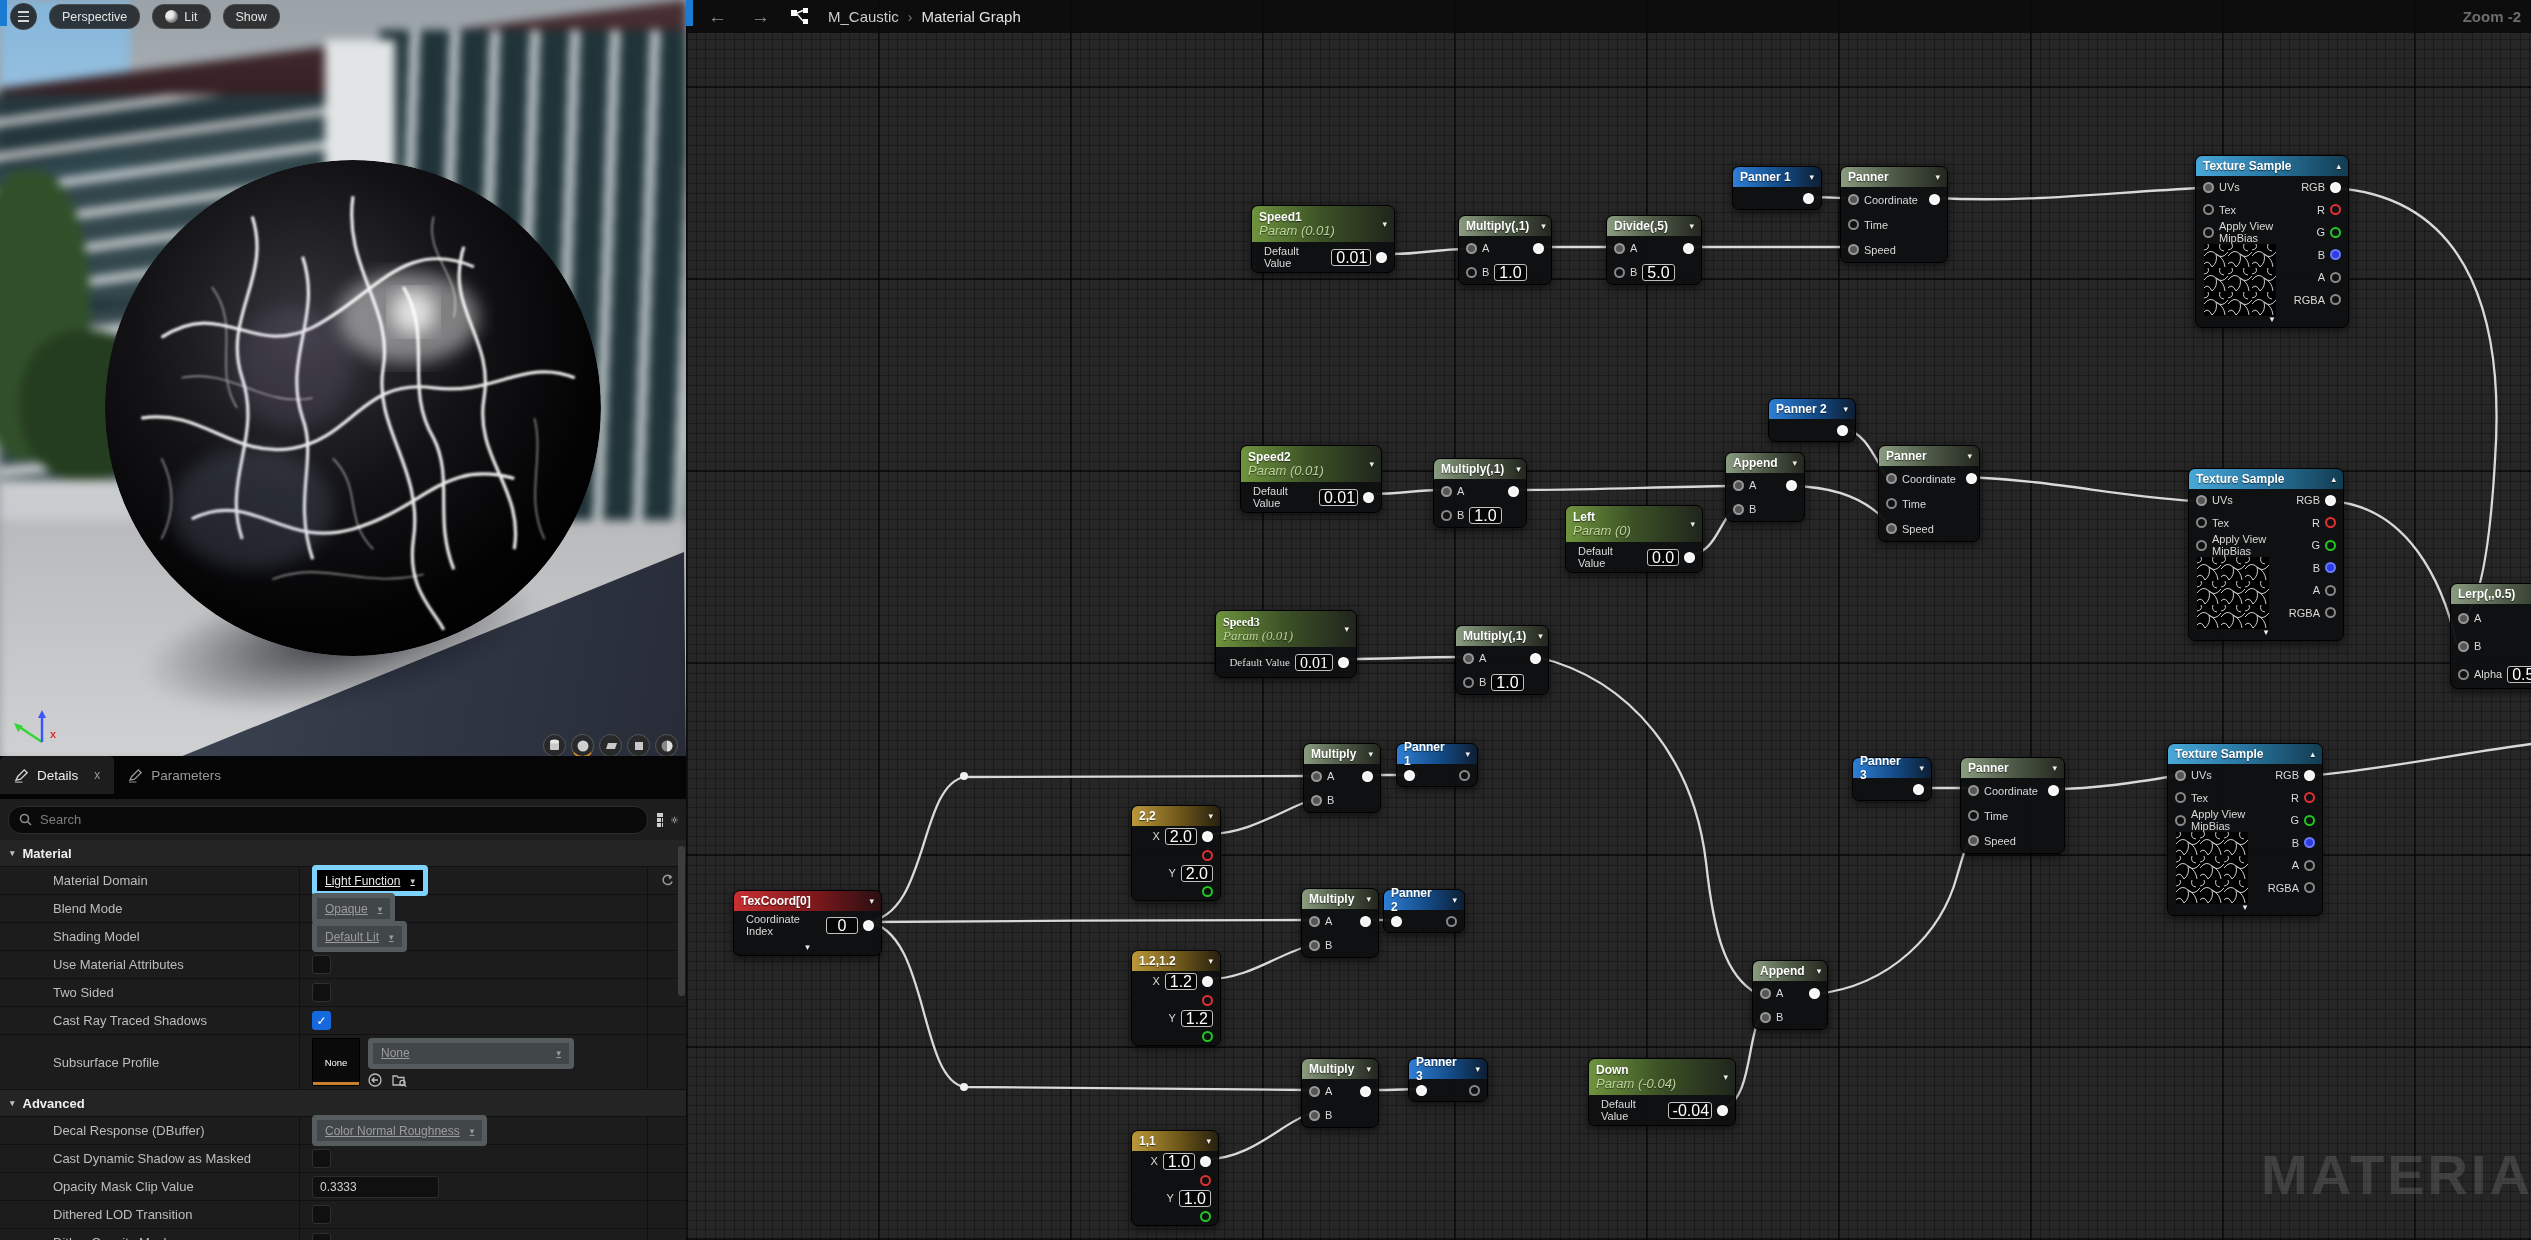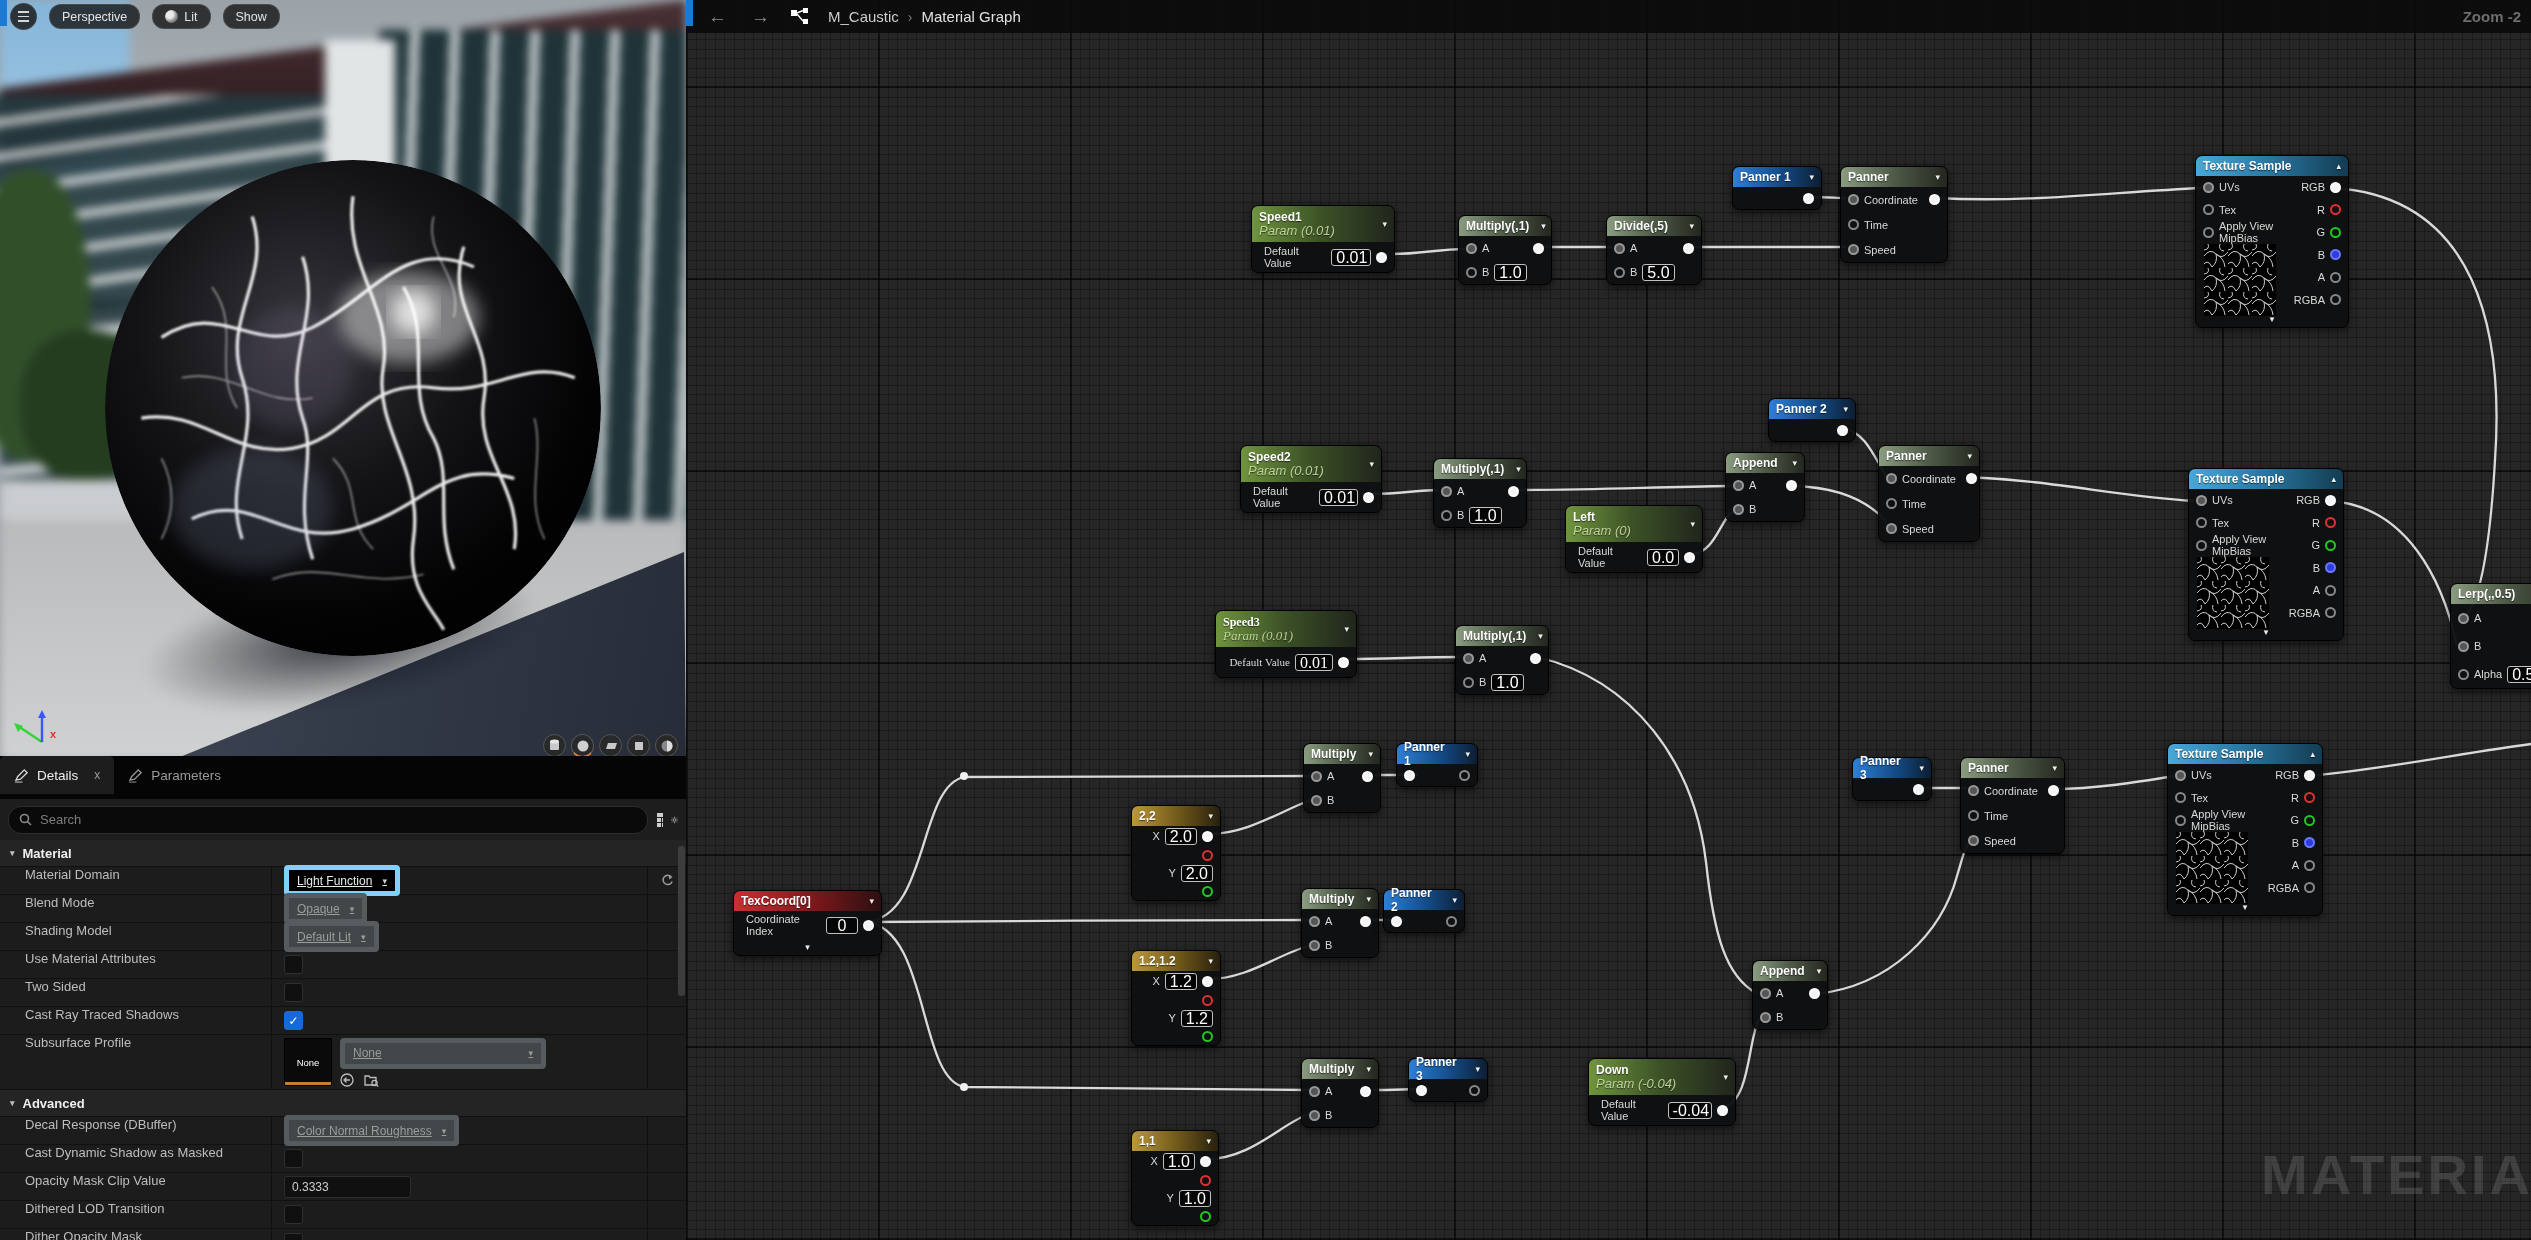--- a/index.html
+++ b/index.html
@@ -34,21 +34,21 @@
   
   #details{position:absolute;left:0;top:756px;width:686px;height:484px;background:#151515;color:#c8c8c8;}
   #dtabs{height:43px;background:#050505;display:flex;align-items:flex-start;}
   .dtab{height:38px;display:flex;align-items:center;gap:8px;padding:0 14px;font-size:13.5px;color:#9a9a9a;}
   .dtab.act{background:#1d1d1d;border-radius:5px 5px 0 0;color:#efefef;}
   .dtab .x{color:#9a9a9a;font-size:12px;margin-left:8px;}
   .pen{width:15px;height:15px;flex:none;}
   #dsearch{height:41px;background:#1d1d1d;display:flex;align-items:center;padding:0 8px;gap:8px;}
   .sbox{flex:none;width:618px;height:26px;border-radius:13px;background:#0a0a0a;border:1px solid #2e2e2e;
     display:flex;align-items:center;padding:0 10px;gap:8px;color:#7d7d7d;font-size:13px;}
-  .drow{height:27px;display:flex;background:#1c1c1c;border-bottom:1px solid #111;}
+  .drow{height:27px;display:flex;align-items:center;background:#1c1c1c;border-bottom:1px solid #111;padding-left:28px;}
   .drow.tall{height:54px;}
   .dhdr{height:26px;display:flex;align-items:center;gap:8px;background:#242424;border-bottom:1px solid #101010;
     color:#efefef;font-weight:bold;font-size:13px;padding-left:10px;}
   .tri{font-size:9px;color:#bdbdbd;}
   .dlabel{width:246px;padding-left:25px;font-size:13px;color:#bdbdbd;flex:none;
     white-space:nowrap;overflow:hidden;}
   .dctrl{flex:1;align-self:stretch;display:flex;align-items:center;border-left:1px solid #101010;padding-left:12px;gap:8px;}
   .dreset{width:38px;align-self:stretch;display:flex;align-items:center;justify-content:center;border-left:1px solid #101010;}
   .dd{height:21px;background:#000;border:5px solid #7dd3fc;border-radius:4px;color:#e8e8e8;font-size:12px;
     display:flex;align-items:center;padding:0 8px;gap:10px;text-decoration:underline;}

